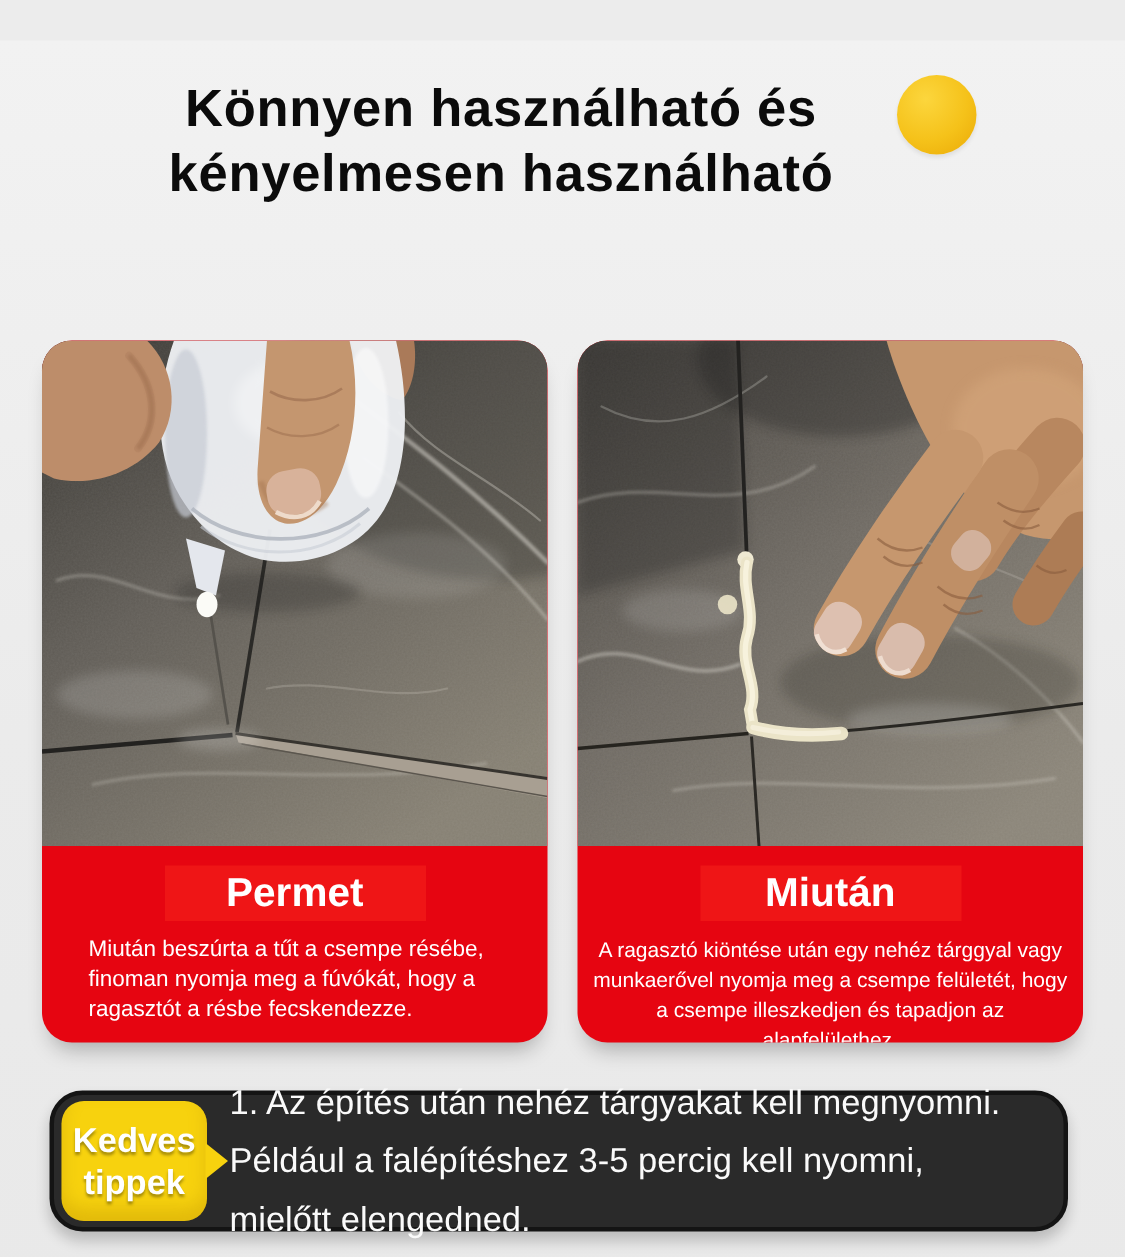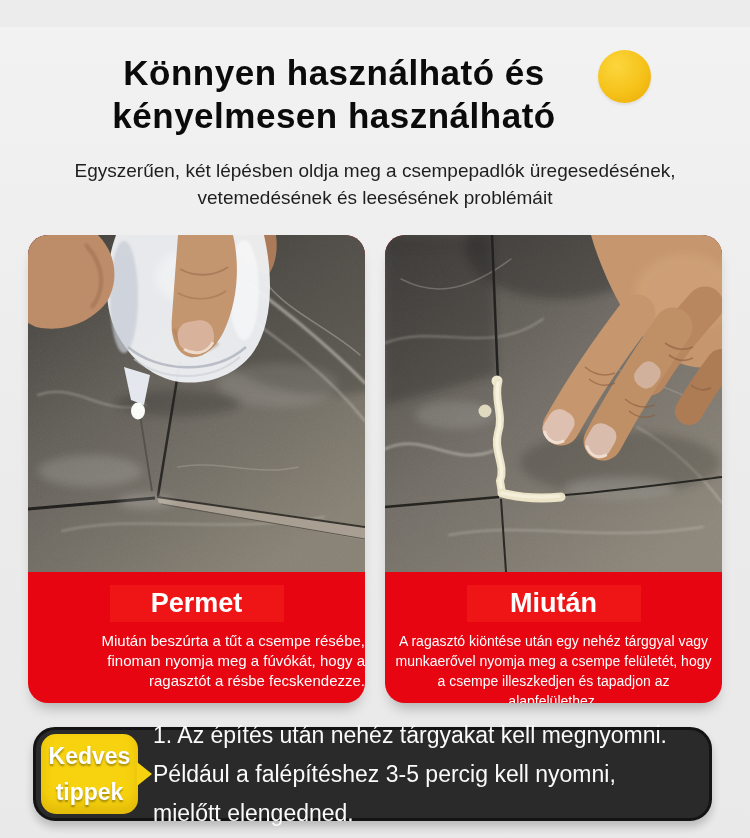--- a/index.html
+++ b/index.html
@@ -11,59 +11,57 @@
   
   .title{position:absolute;top:24px;left:0;width:668px;margin:0;text-align:center;
          font-size:35px;line-height:43px;font-weight:bold;color:#0b0b0b;letter-spacing:0.5px;}
   .decor-circle{position:absolute;left:598px;top:23px;width:53px;height:53px;border-radius:50%;
          background:radial-gradient(circle at 36% 30%,#fcd63d 0%,#f5c21a 55%,#eaa905 100%);
          box-shadow:0 2px 3px rgba(0,0,0,0.08);}
   .subtitle{position:absolute;top:130px;left:0;width:750px;margin:0;text-align:center;
          font-size:19px;line-height:27px;color:#1e1e1e;}
 
   
-  .panels{position:absolute;top:208px;left:28px;width:694px;display:flex;gap:20px;}
+  .panels{position:absolute;top:200px;left:28px;width:694px;display:flex;gap:20px;}
   .panel{width:337px;border-radius:20px;overflow:hidden;background:#e60511;
          box-shadow:0 10px 14px -6px rgba(0,0,0,0.28);}
   .photo{display:block;width:337px;height:337px;}
   .info{height:131px;box-sizing:border-box;padding-top:13px;}
   .step-heading-wrap{text-align:center;}
   .step-heading{display:inline-block;min-width:130px;padding:3px 22px;
          background:rgba(255,48,32,0.38);color:#ffffff;font-size:27px;font-weight:bold;}
   .step-body{margin-top:9px;color:#ffffff;font-size:15px;line-height:20px;}
-  .step-body.left{text-align:right;padding-left:31px;font-size:15px;}
+  .step-body.left{text-align:left;padding-left:31px;font-size:15px;}
   .step-body.center{text-align:center;font-size:14px;padding:0 3px;}
 
   
   .tips{position:absolute;left:33px;top:700px;width:679px;height:94px;box-sizing:border-box;
         background:#2a2a2a;border:3px solid #141414;border-radius:22px;
         box-shadow:0 6px 9px rgba(0,0,0,0.2);}
   .tips-label{position:absolute;left:5px;top:4px;width:97px;height:80px;
         background:#f7d20e;border-radius:15px;
         box-shadow:inset 0 -8px 12px rgba(175,130,0,0.30);
         display:flex;align-items:center;justify-content:center;text-align:center;
-        color:#ffffff;font-weight:bold;font-size:23px;line-height:36px;
+        color:#ffffff;font-weight:bold;font-size:23px;line-height:28px;
         text-shadow:0 2px 2px rgba(0,0,0,0.35);}
   .tips-label::after{content:"";position:absolute;right:-14px;top:50%;margin-top:-12px;
         border-left:15px solid #f7d20e;border-top:12px solid transparent;border-bottom:12px solid transparent;}
   .tips-text{position:absolute;left:117px;top:50%;transform:translateY(-50%);
         color:#fafafa;font-size:23px;line-height:39px;}
 
   .bottom-bar{position:absolute;left:0;bottom:0;width:750px;height:5px;background:#e30511;}
 </style>
 </head>
 <body>
 
 <div class="page">
 
   <div class="decor-circle"></div>
   <h1 class="title pre">Könnyen használható és
 kényelmesen használható</h1>
-  <p class="subtitle pre">Egyszerűen, két lépésben oldja meg a csempepadlók üregesedésének,
-vetemedésének és leesésének problémáit</p>
 
   <div class="panels">
 
     <section class="panel">
       <svg class="photo" viewBox="0 0 337 337" xmlns="http://www.w3.org/2000/svg">
         <defs>
           <linearGradient id="mgL" x1="0" y1="0" x2="0.7" y2="1">
             <stop offset="0" stop-color="#3a3834"></stop>
               <stop offset="0.45" stop-color="#615d57"></stop>
               <stop offset="1" stop-color="#868073"></stop>

